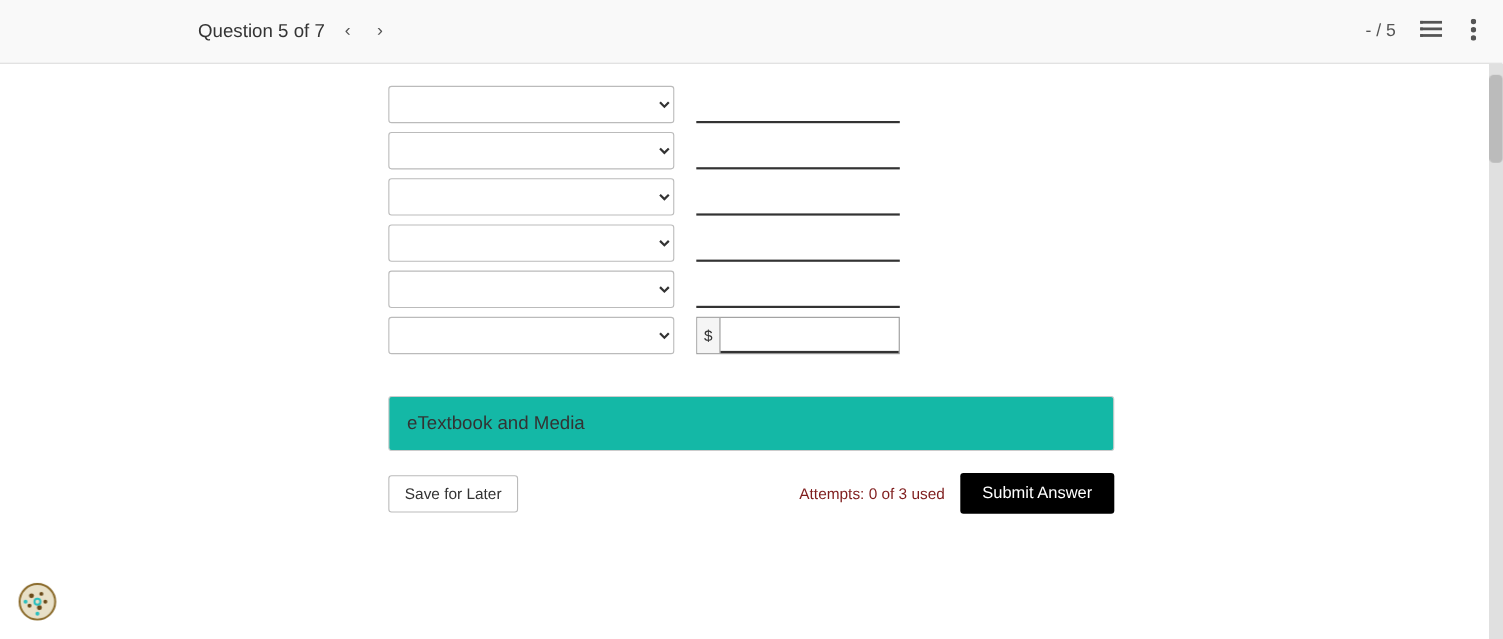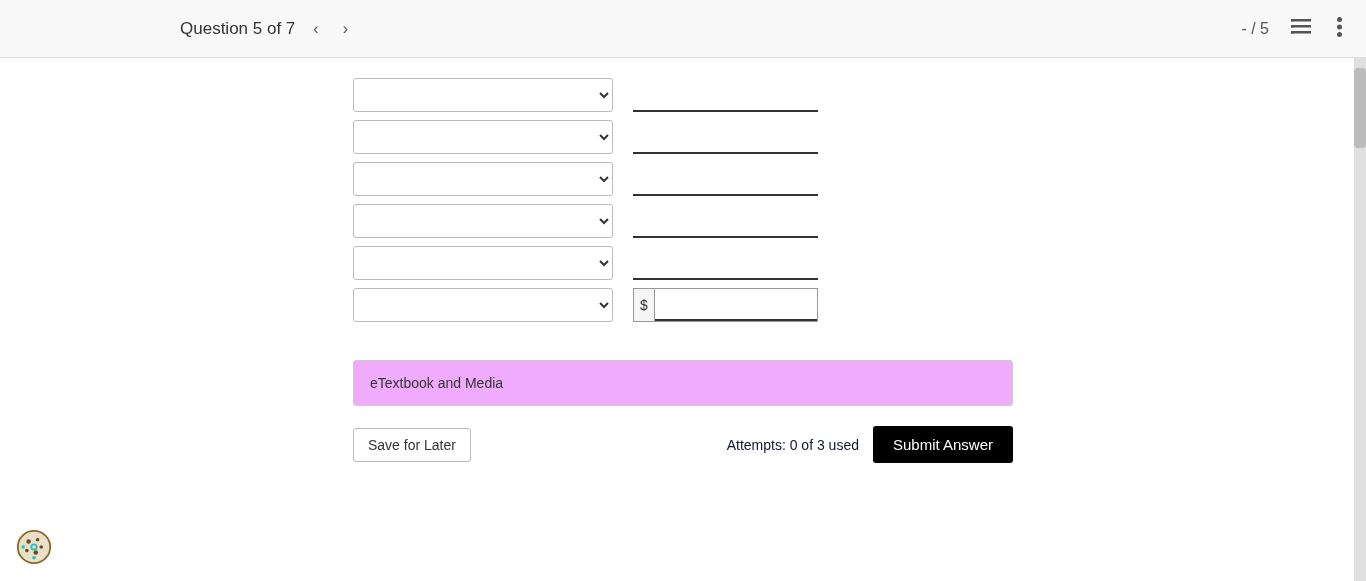--- a/index.html
+++ b/index.html
@@ -143,25 +143,25 @@
 
     .dollar-row .input-cell input[type="text"] {
       border: none;
       border-bottom: 2px solid #333;
       flex: 1;
       height: 100%;
     }
 
     
     .etextbook-bar {
-      background: #f0abfc;
+      background: #14b8a6;
       border: 1px solid #ccc;
       border-radius: 3px;
       padding: 14px 16px;
-      font-size: 14px;
+      font-size: 17px;
       color: #333;
       margin-bottom: 20px;
       width: 100%;
     }
 
     
     .footer-actions {
       display: flex;
       align-items: center;
       justify-content: space-between;
@@ -179,21 +179,21 @@
     }
 
     .right-actions {
       display: flex;
       align-items: center;
       gap: 14px;
     }
 
     .attempts-text {
       font-size: 14px;
-      color: #0f172a;
+      color: #7f1d1d;
     }
 
     .submit-btn {
       background: #000000;
       color: #fff;
       border: none;
       border-radius: 3px;
       padding: 10px 20px;
       font-size: 15px;
       cursor: pointer;

